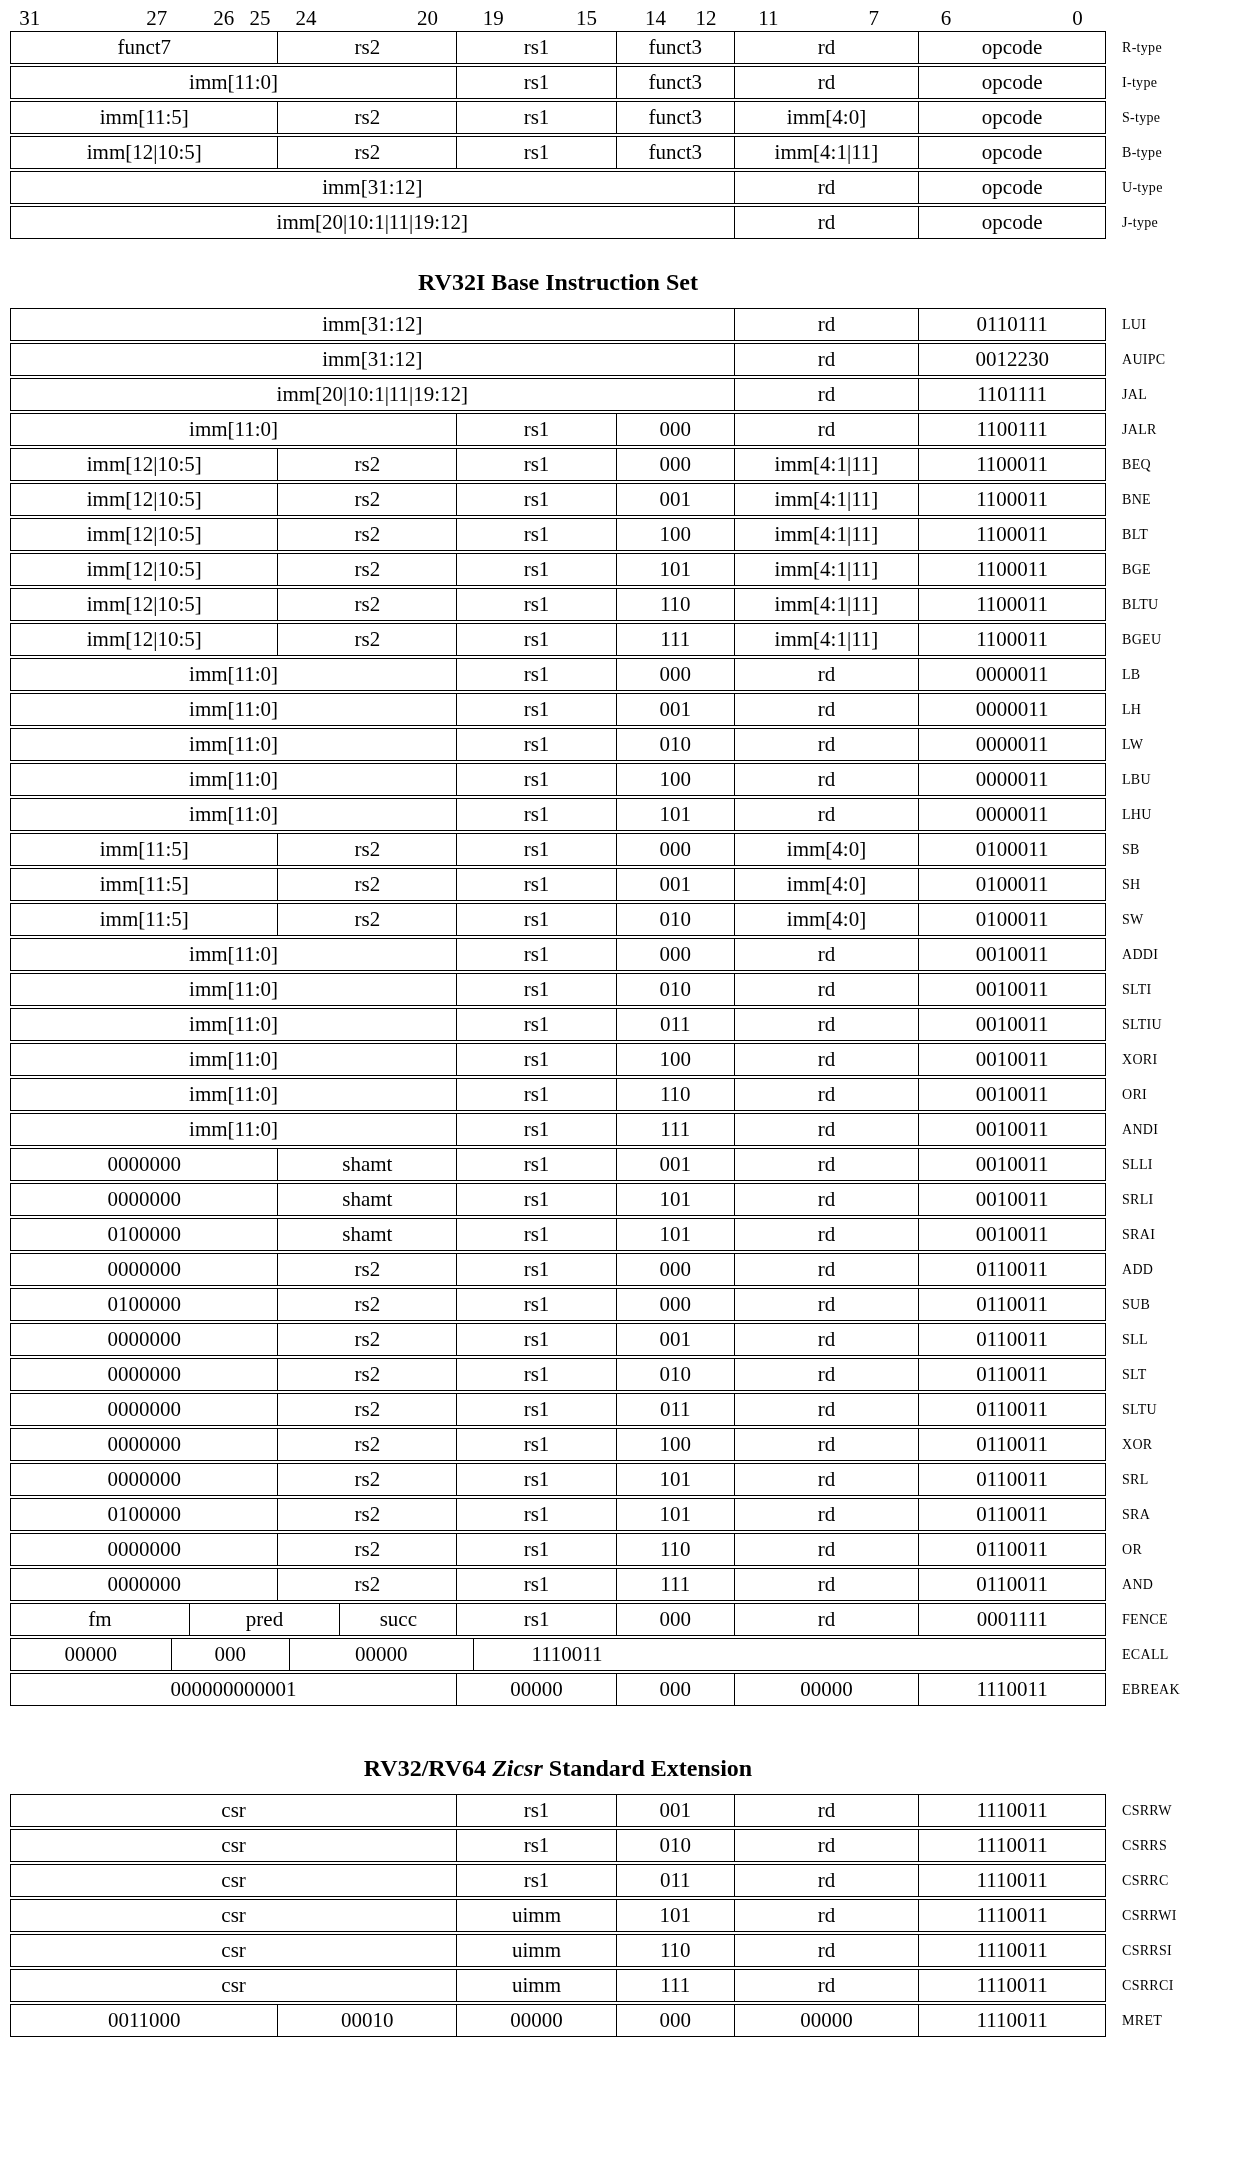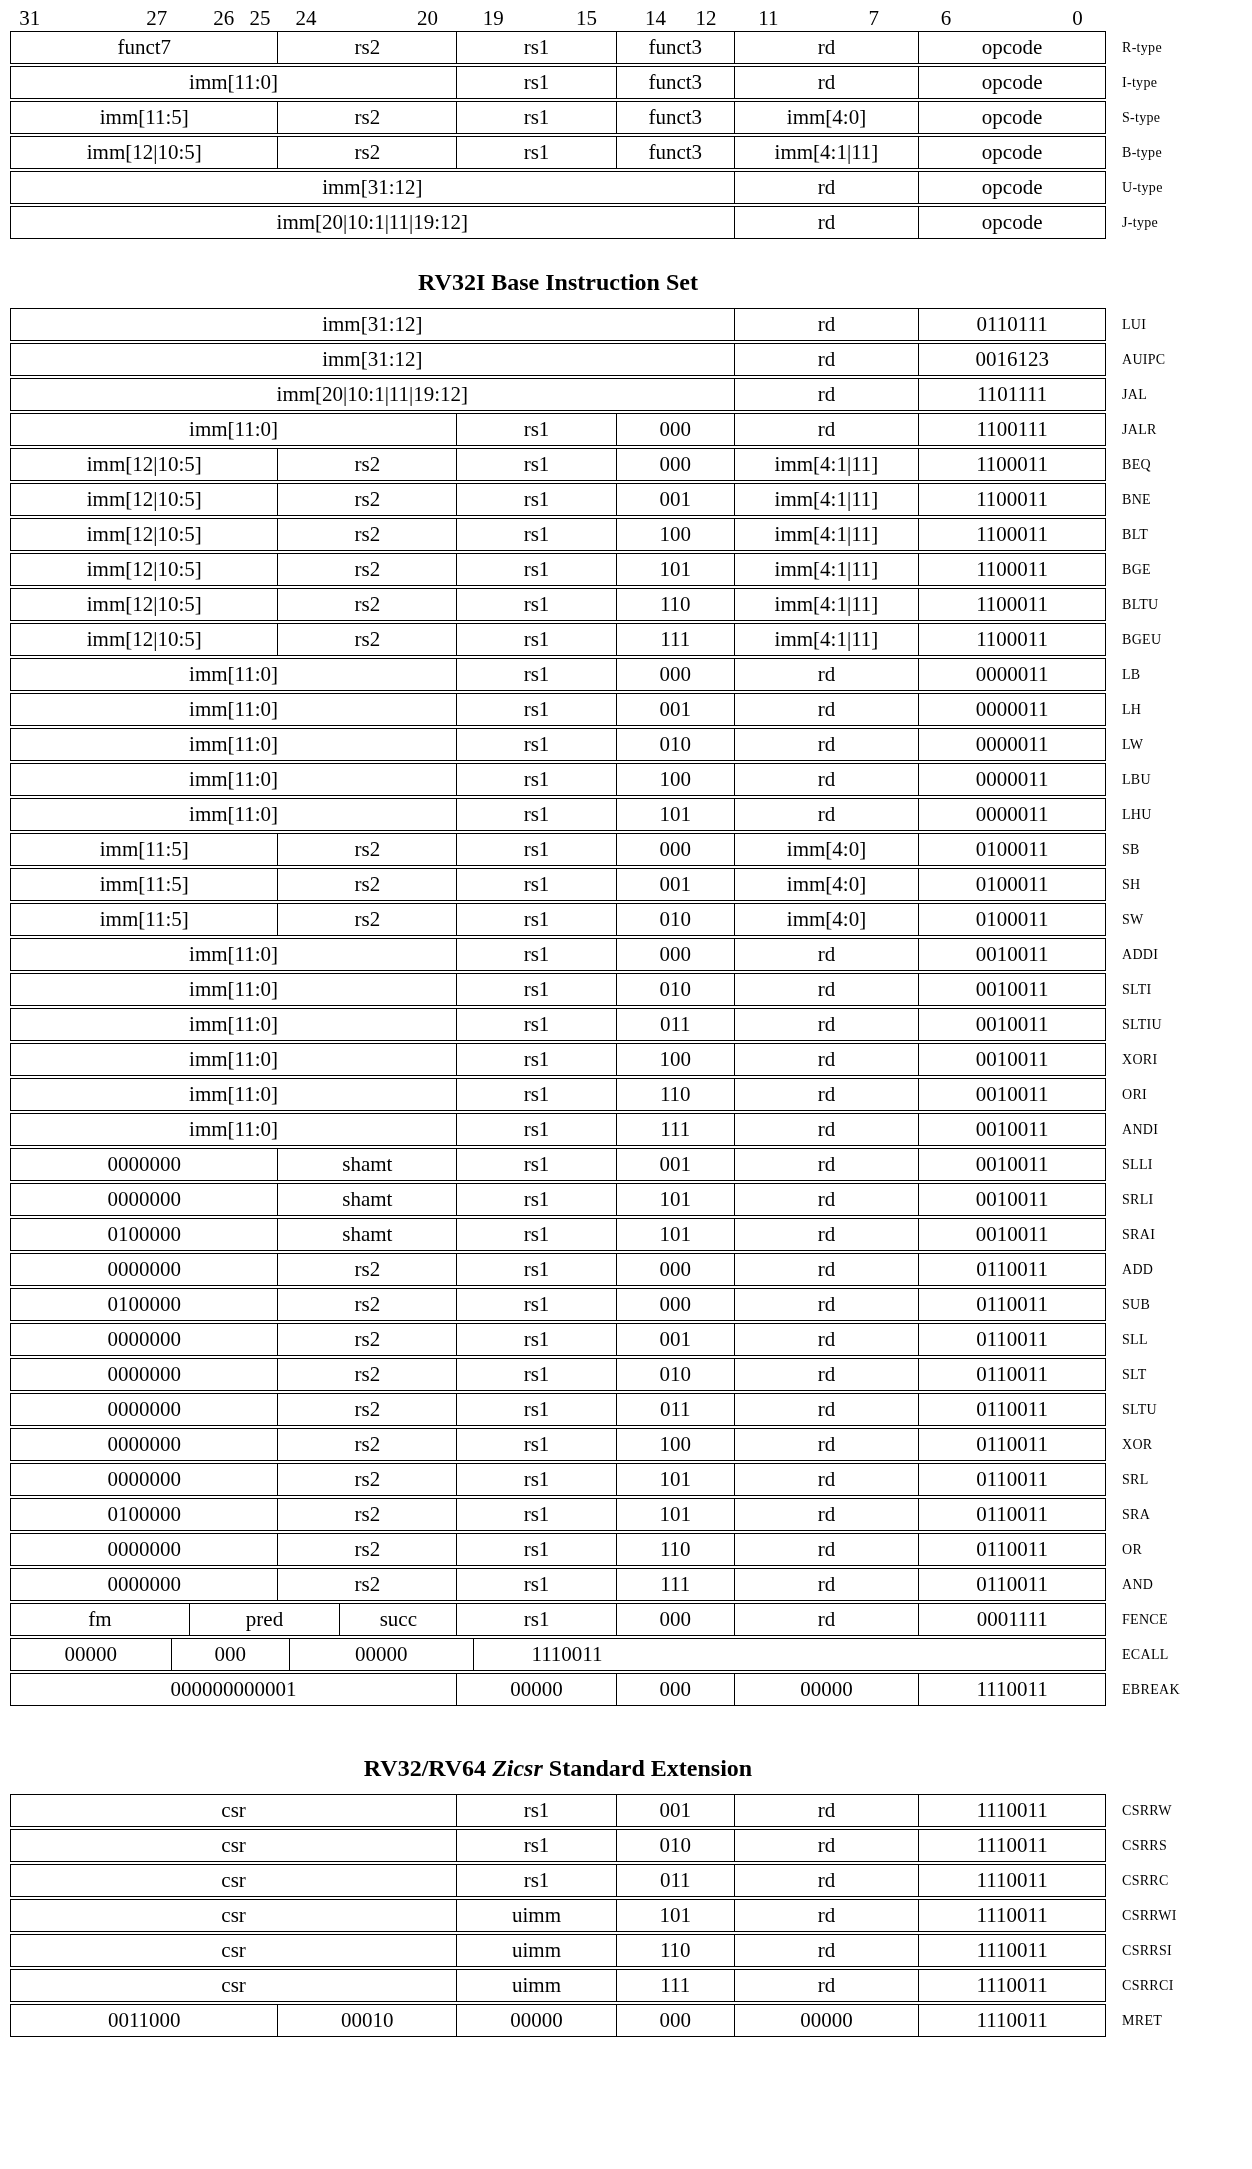--- a/index.html
+++ b/index.html
@@ -130,21 +130,21 @@
             <div class="cell" style="flex: 0 0 66.06%;">imm[31:12]</div>
             <div class="cell" style="flex: 0 0 16.88%;">rd</div>
             <div class="cell" style="flex: 0 0 17.06%;">0110111</div>
           </div>
           <div class="mnemonic">LUI</div>
         </div>
         <div class="line">
           <div class="trow">
             <div class="cell" style="flex: 0 0 66.06%;">imm[31:12]</div>
             <div class="cell" style="flex: 0 0 16.88%;">rd</div>
-            <div class="cell" style="flex: 0 0 17.06%;">0016123</div>
+            <div class="cell" style="flex: 0 0 17.06%;">0012230</div>
           </div>
           <div class="mnemonic">AUIPC</div>
         </div>
         <div class="line">
           <div class="trow">
             <div class="cell" style="flex: 0 0 66.06%;">imm[20|10:1|11|19:12]</div>
             <div class="cell" style="flex: 0 0 16.88%;">rd</div>
             <div class="cell" style="flex: 0 0 17.06%;">1101111</div>
           </div>
           <div class="mnemonic">JAL</div>

